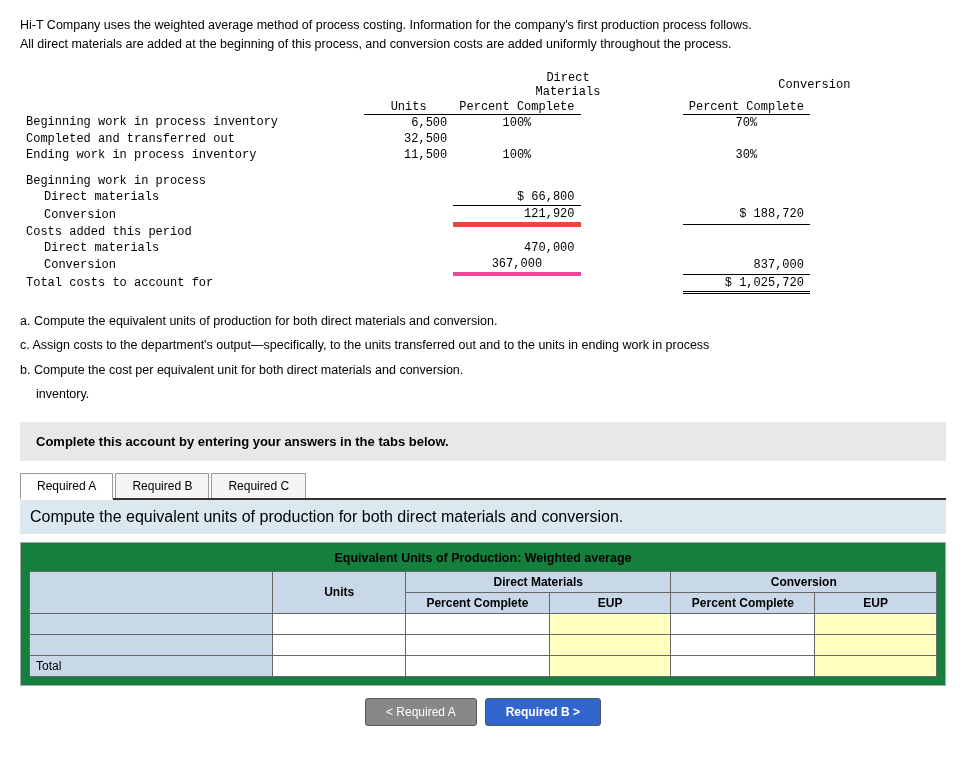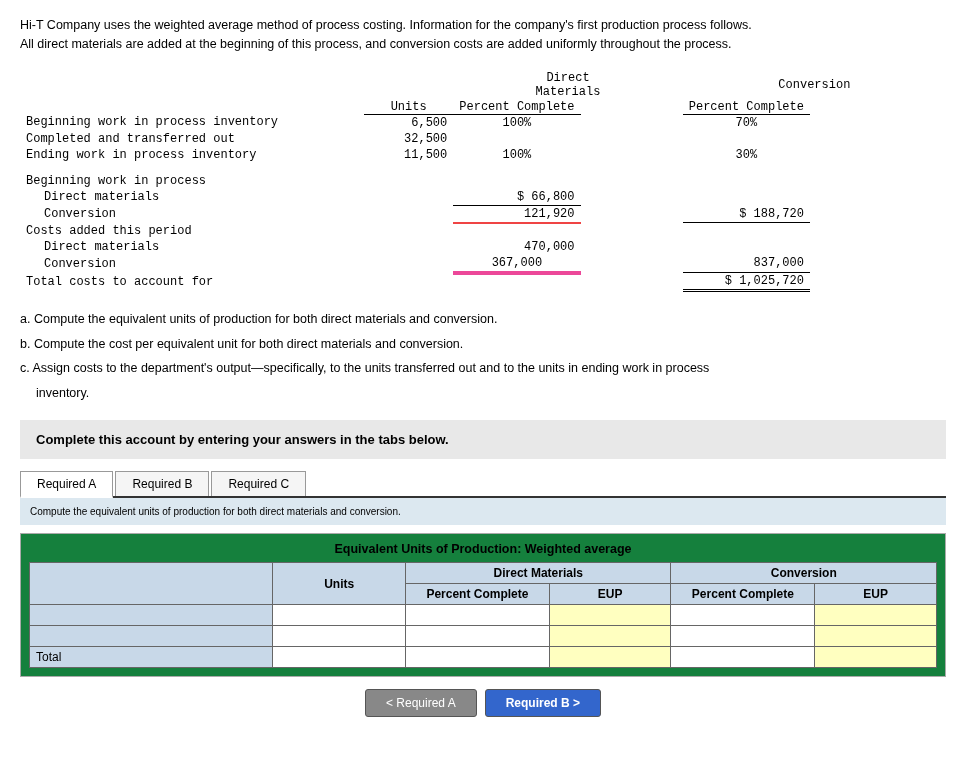--- a/index.html
+++ b/index.html
@@ -74,21 +74,21 @@
     }
     .tab.active {
       background: #fff;
       border-bottom: 2px solid #fff;
       margin-bottom: -2px;
       font-weight: normal;
     }
 
     .tab-content-label {
       font-family: Arial, sans-serif;
-      font-size: 10px;
+      font-size: 16px;
       padding: 8px 0;
       margin-bottom: 8px;
       background: #dce8f0;
       padding: 8px 10px;
     }
 
     .equiv-table-wrapper {
       background: #15803d;
       padding: 8px;
       border: 1px solid #aaa;
@@ -266,21 +266,21 @@
       <td class="indent1">Direct materials</td>
       <td></td>
       <td class="text-right" style="border-bottom:1px solid #000;">$ 66,800</td>
       <td></td>
       <td></td>
       <td></td>
     </tr>
     <tr>
       <td class="indent1">Conversion</td>
       <td></td>
-      <td class="text-right" style="border-bottom:2px solid #ef4444;">121,920</td>
+      <td class="text-right" style="border-bottom:5px solid #ef4444;">121,920</td>
       <td></td>
       <td class="text-right" style="border-bottom:1px solid #000;">$ 188,720</td>
       <td></td>
     </tr>
     <tr>
       <td>Costs added this period</td>
       <td></td>
       <td></td>
       <td></td>
       <td></td>
@@ -308,24 +308,24 @@
       <td></td>
       <td></td>
       <td class="text-right" style="border-bottom:3px double #000;">$ 1,025,720</td>
       <td></td>
     </tr>
   </tbody>
 </table>
 
 <div class="questions">
   <p>a. Compute the equivalent units of production for both direct materials and conversion.</p>
-  <p>b. Compute the cost per equivalent unit for both direct materials and conversion.</p>
   <p>
     <span>c. Assign costs to the department's output—specifically, to the units transferred out and to the units in ending work in process</span>
   </p>
+  <p>b. Compute the cost per equivalent unit for both direct materials and conversion.</p>
   <p style="padding-left:16px;">inventory.</p>
 </div>
 
 <div class="complete-box">
   <span>Complete this account by entering your answers in the tabs below.</span>
 </div>
 
 <div class="tabs-container">
   <div class="tab active">
     <span>Required A</span>

